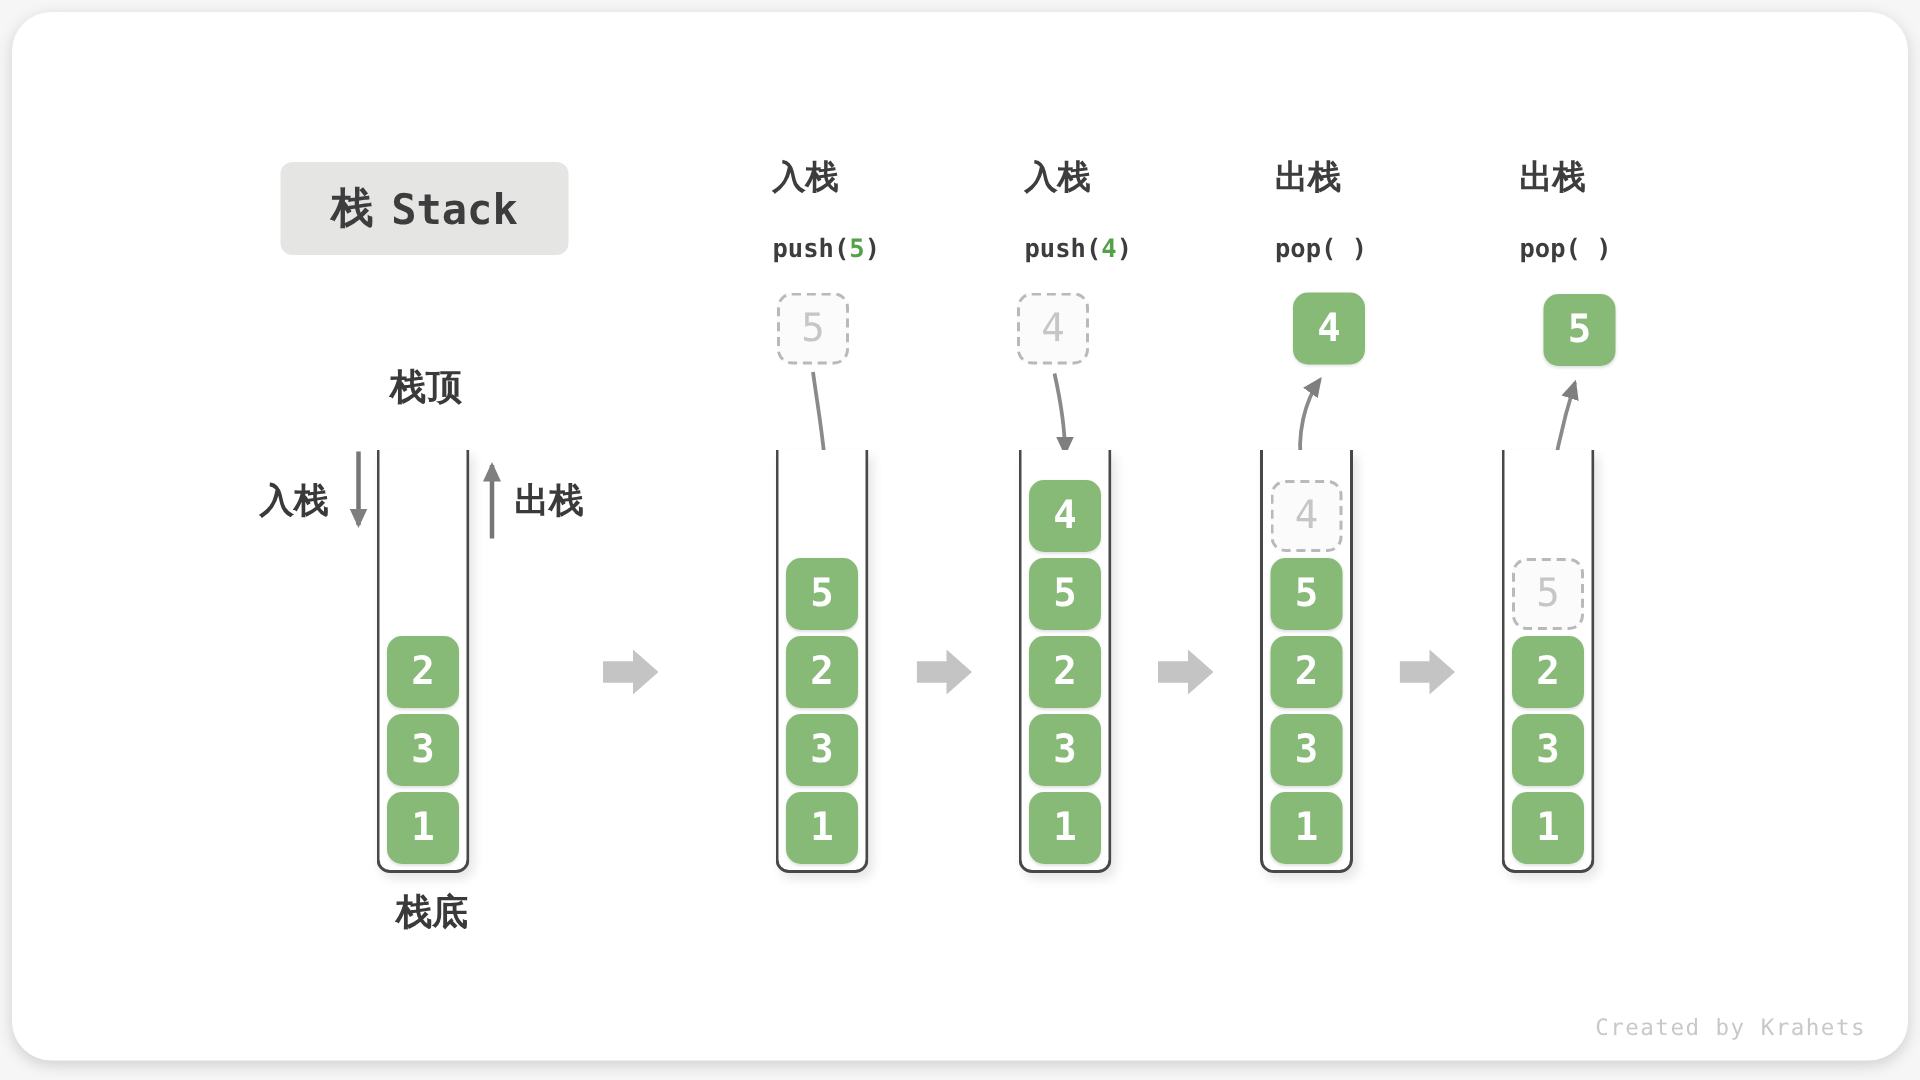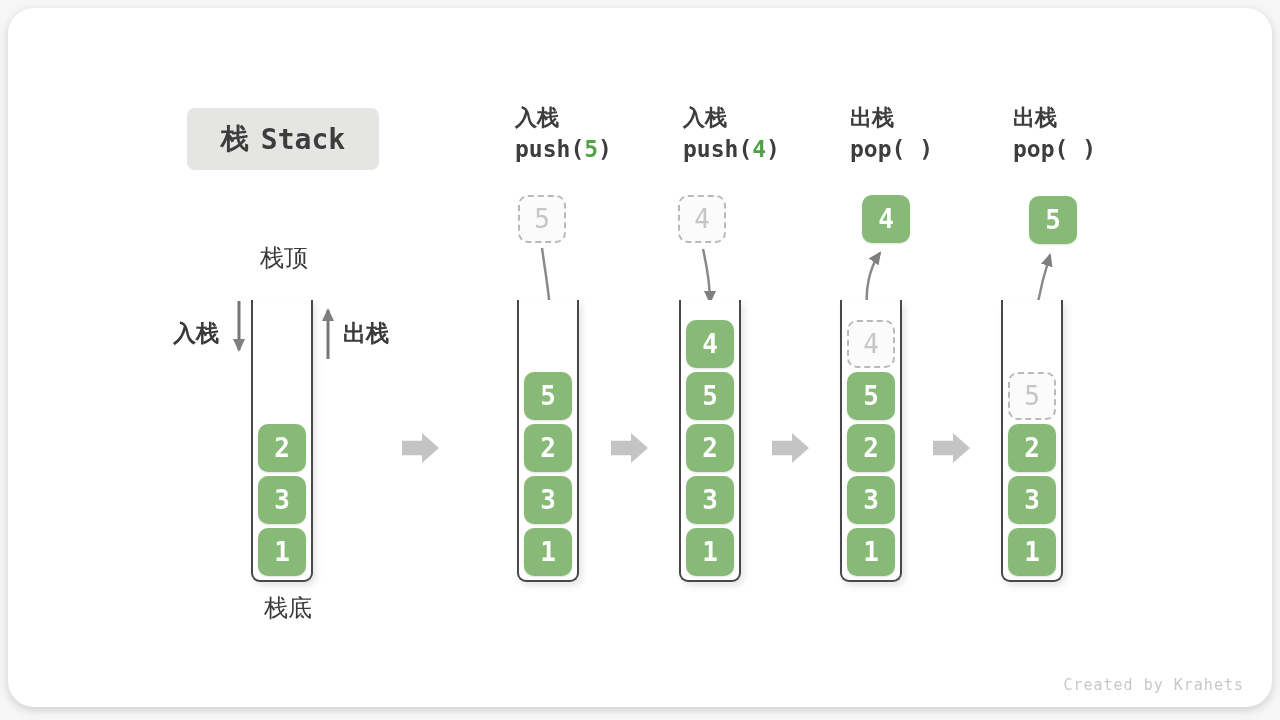--- a/index.html
+++ b/index.html
@@ -13,26 +13,26 @@
   .arrow-layer { position:absolute; left:0; top:0; pointer-events:none; }
 
   .title-box { position:absolute; left:187px; top:108px; width:192px; height:62px;
                background:#e5e5e4; border-radius:8px; display:flex; align-items:center;
                justify-content:center; gap:12px; color:#3d3d3d; }
   .title-cjk   { font-size:28px; font-weight:700; }
   .title-latin { font-family:"DejaVu Sans Mono", monospace; font-size:28px; font-weight:600; }
 
   .side-label { position:absolute; font-size:23px; font-weight:700; color:#3a3a3a; }
   .cap-label  { position:absolute; width:110px; text-align:center; font-size:24px;
-                font-weight:400; color:#3a3a3a; }
+                font-weight:700; color:#3a3a3a; }
 
   .col-header { position:absolute; color:#3d3d3d; }
   .col-header .h-cjk  { font-size:22px; font-weight:600; line-height:28px; }
-  .col-header .h-code { margin-top:4px; font-family:"DejaVu Sans Mono", monospace;
-                        font-size:23px; font-weight:600; color:#3d3d3d; white-space:pre; }
+  .col-header .h-code { margin-top:24px; font-family:"DejaVu Sans Mono", monospace;
+                        font-size:17px; font-weight:600; color:#3d3d3d; white-space:pre; }
   .h-code .arg { color:var(--accent-green,#55a14b); font-weight:700; }
 
   .container { position:absolute; top:300px; width:62px; height:282px;
                border:2px solid #484848; border-top:none; border-radius:0 0 9px 9px;
                background:#ffffff; box-shadow:3px 4px 7px rgba(0,0,0,0.10); }
 
   .cell { position:absolute; width:48px; height:48px; border-radius:10px;
           background:var(--box-green,#87ba77); color:#ffffff;
           font-family:"DejaVu Sans Mono", monospace; font-size:26px; font-weight:600;
           display:flex; align-items:center; justify-content:center;

